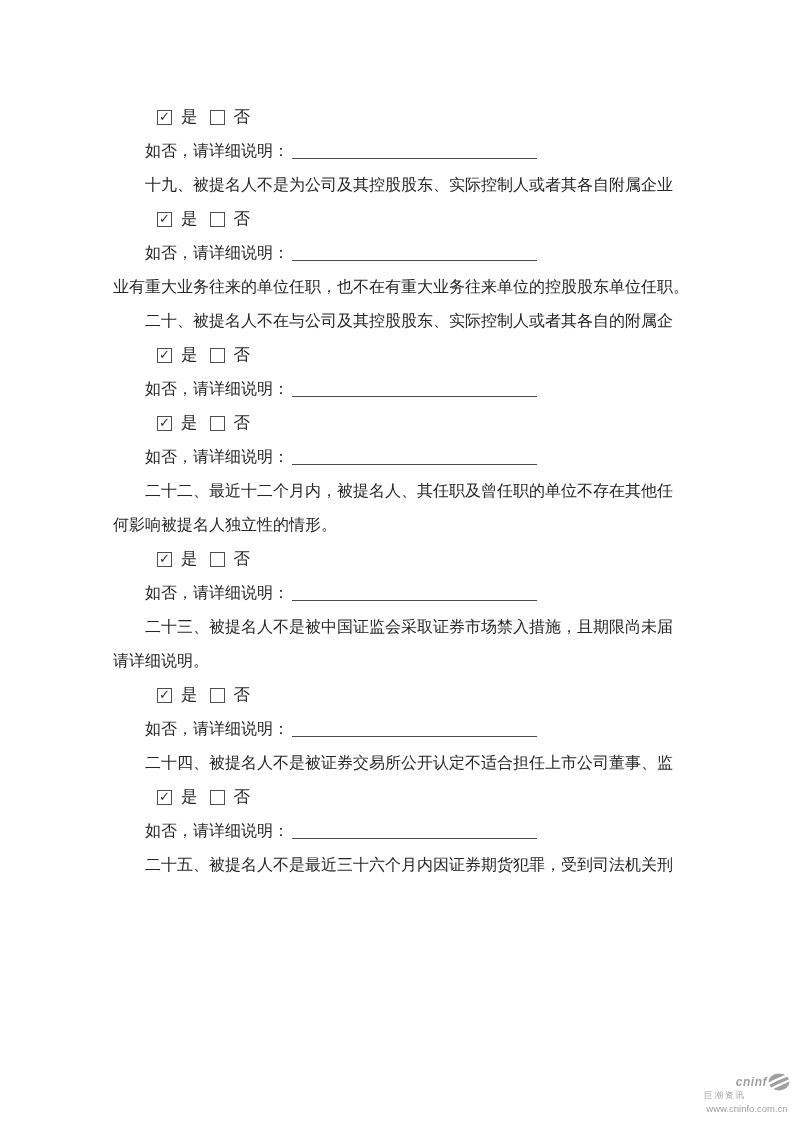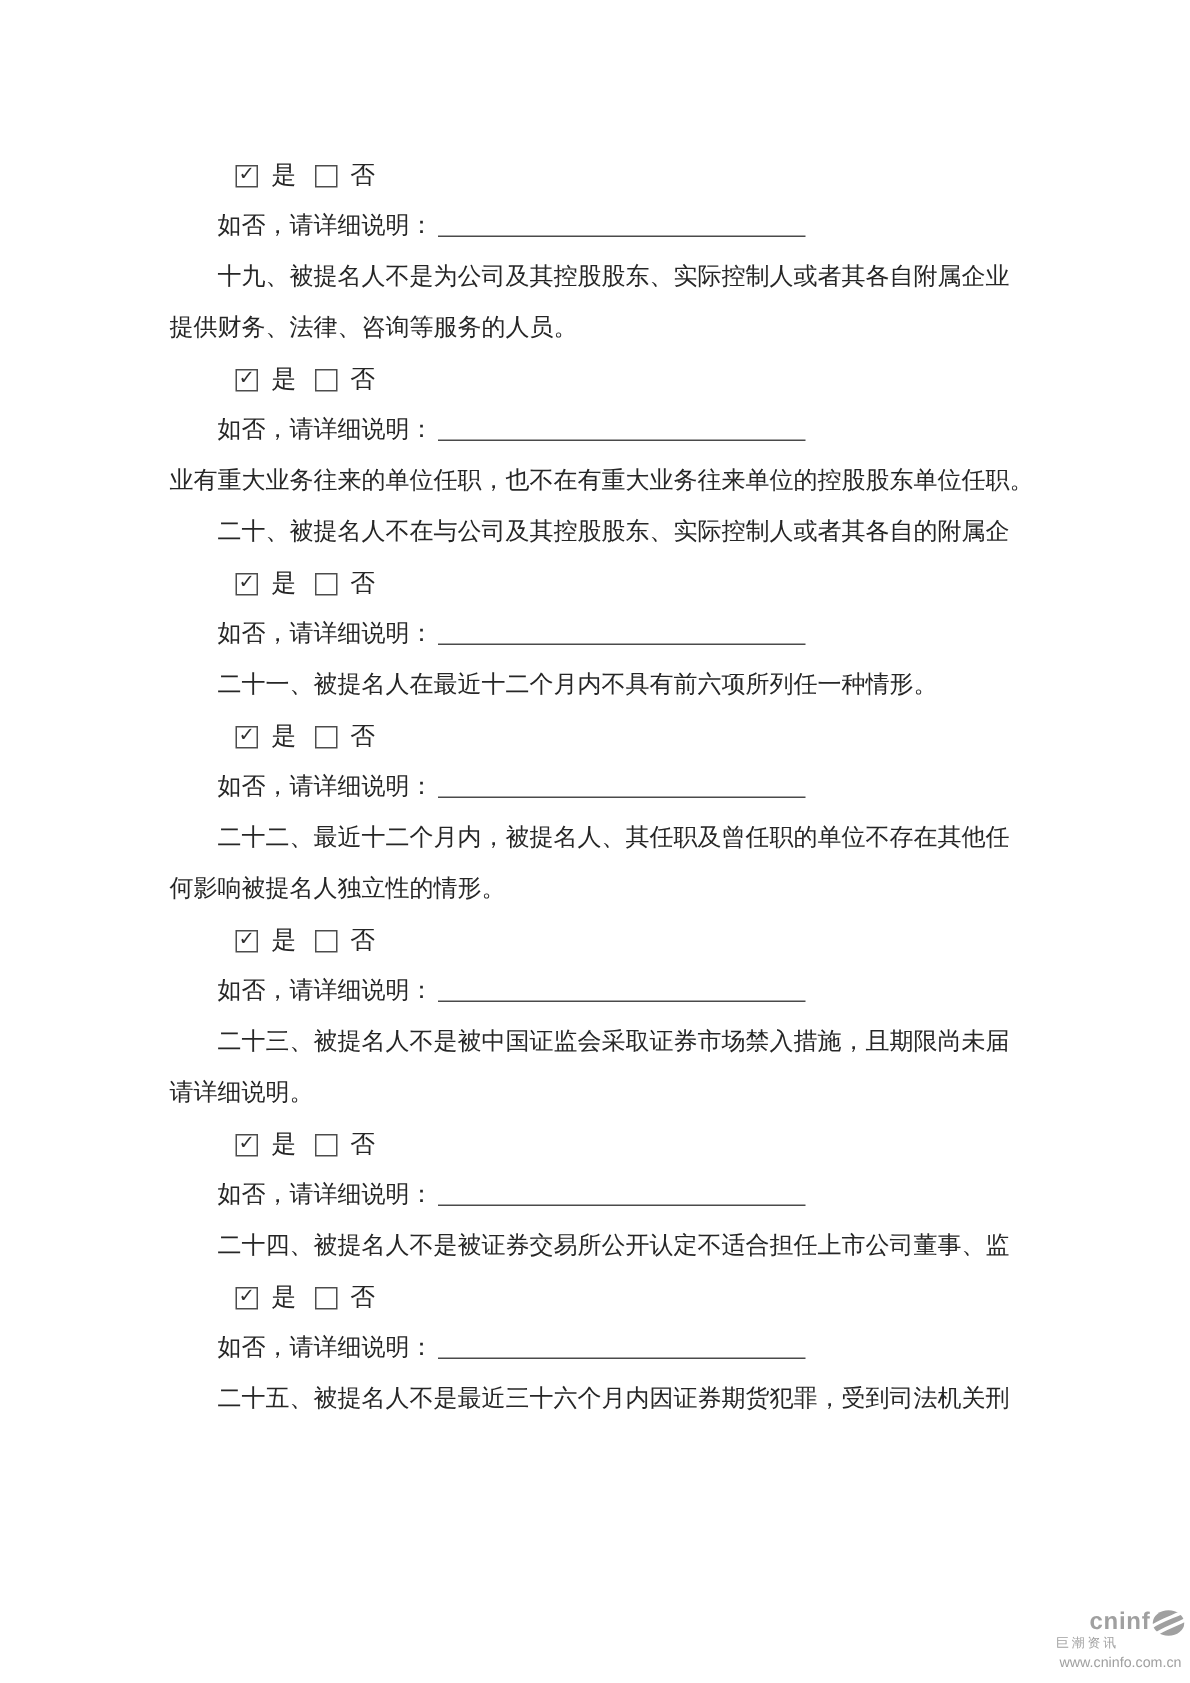--- a/index.html
+++ b/index.html
@@ -83,22 +83,23 @@
     text-align: left;
   }
   .logo-row {
     display: flex;
     align-items: center;
     justify-content: flex-end;
     gap: 1px;
   }
   .logo-word {
     font-weight: bold;
-    font-size: 16px;
+    font-size: 12px;
     letter-spacing: 0.5px;
+    font-style: italic;
   }
   .logo-glyph {
     display: inline-flex;
     width: 22px;
     height: 18px;
   }
   .logo-cn {
     font-size: 8.5px;
     letter-spacing: 2px;
     margin: -1px 0 1px 0;
@@ -119,42 +120,40 @@
       <div class="cb-row">
         <span class="cbox">
           <span class="cmark">✓</span>
         </span>
         <span class="cb-label">是</span>
         <span class="cbox"></span>
         <span class="cb-label">否</span>
       </div>
       <div class="explain-row"><span>如否，请详细说明：</span><span class="blank-underline"></span></div>
       <div class="para-line first">十九、被提名人不是为公司及其控股股东、实际控制人或者其各自附属企业</div>
-      <div class="para-line">提供财务、法律、咨询等服务的人员。</div>
       <div class="cb-row">
         <span class="cbox">
           <span class="cmark">✓</span>
         </span>
         <span class="cb-label">是</span>
         <span class="cbox"></span>
         <span class="cb-label">否</span>
       </div>
       <div class="explain-row"><span>如否，请详细说明：</span><span class="blank-underline"></span></div>
       <div class="para-line">业有重大业务往来的单位任职，也不在有重大业务往来单位的控股股东单位任职。</div>
       <div class="para-line first">二十、被提名人不在与公司及其控股股东、实际控制人或者其各自的附属企</div>
       <div class="cb-row">
         <span class="cbox">
           <span class="cmark">✓</span>
         </span>
         <span class="cb-label">是</span>
         <span class="cbox"></span>
         <span class="cb-label">否</span>
       </div>
       <div class="explain-row"><span>如否，请详细说明：</span><span class="blank-underline"></span></div>
-      <div class="para-line first">二十一、被提名人在最近十二个月内不具有前六项所列任一种情形。</div>
       <div class="cb-row">
         <span class="cbox">
           <span class="cmark">✓</span>
         </span>
         <span class="cb-label">是</span>
         <span class="cbox"></span>
         <span class="cb-label">否</span>
       </div>
       <div class="explain-row"><span>如否，请详细说明：</span><span class="blank-underline"></span></div>
       <div class="para-line first">二十二、最近十二个月内，被提名人、其任职及曾任职的单位不存在其他任</div>

